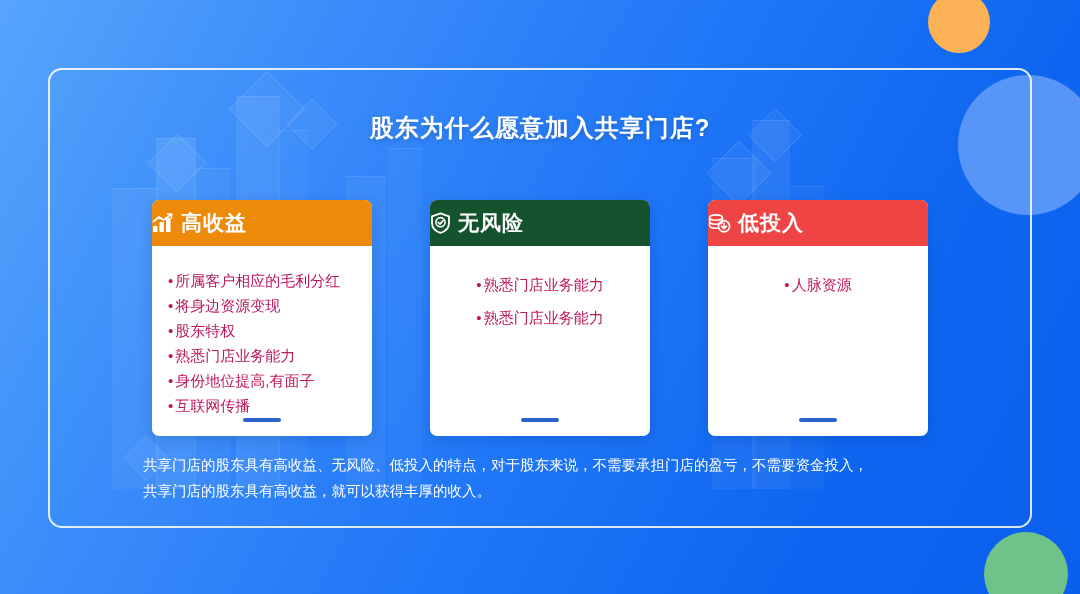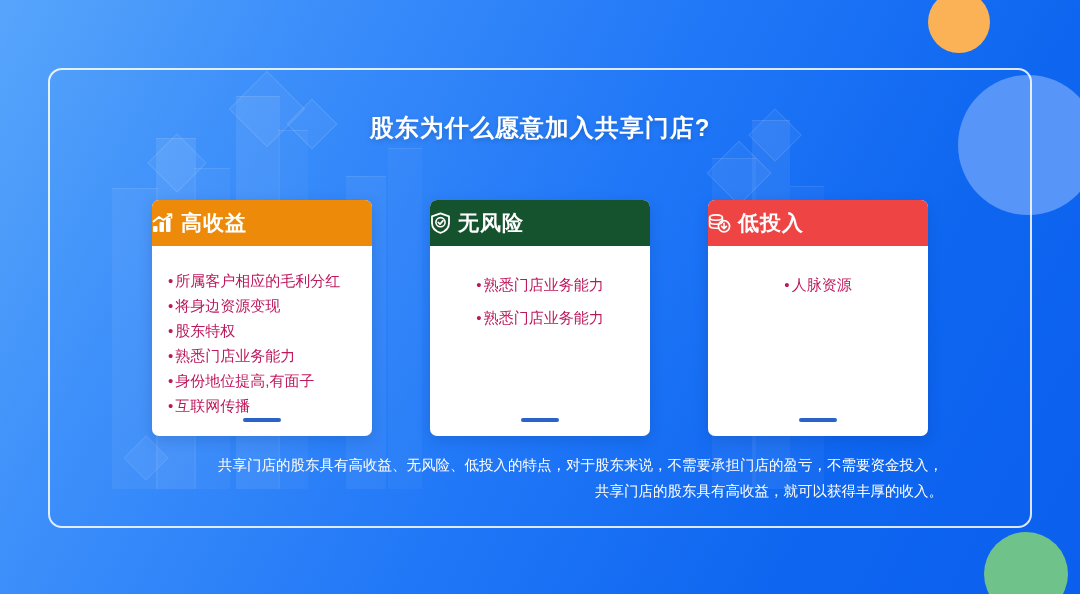--- a/index.html
+++ b/index.html
@@ -163,21 +163,21 @@
   
   .footer {
     position: absolute;
     left: 143px;
     top: 452px;
     width: 800px;
     color: #ffffff;
     font-size: 14.5px;
     line-height: 26px;
   }
-  .footer div { white-space: nowrap; text-align: right; }
+  .footer div { white-space: nowrap; }
 </style>
 </head>
 <body>
 
 <div id="stage">
 
   <div class="skyline">
     <div class="bldg b1"></div>
       <div class="bldg b2"></div>
       <div class="bldg b3"></div>

